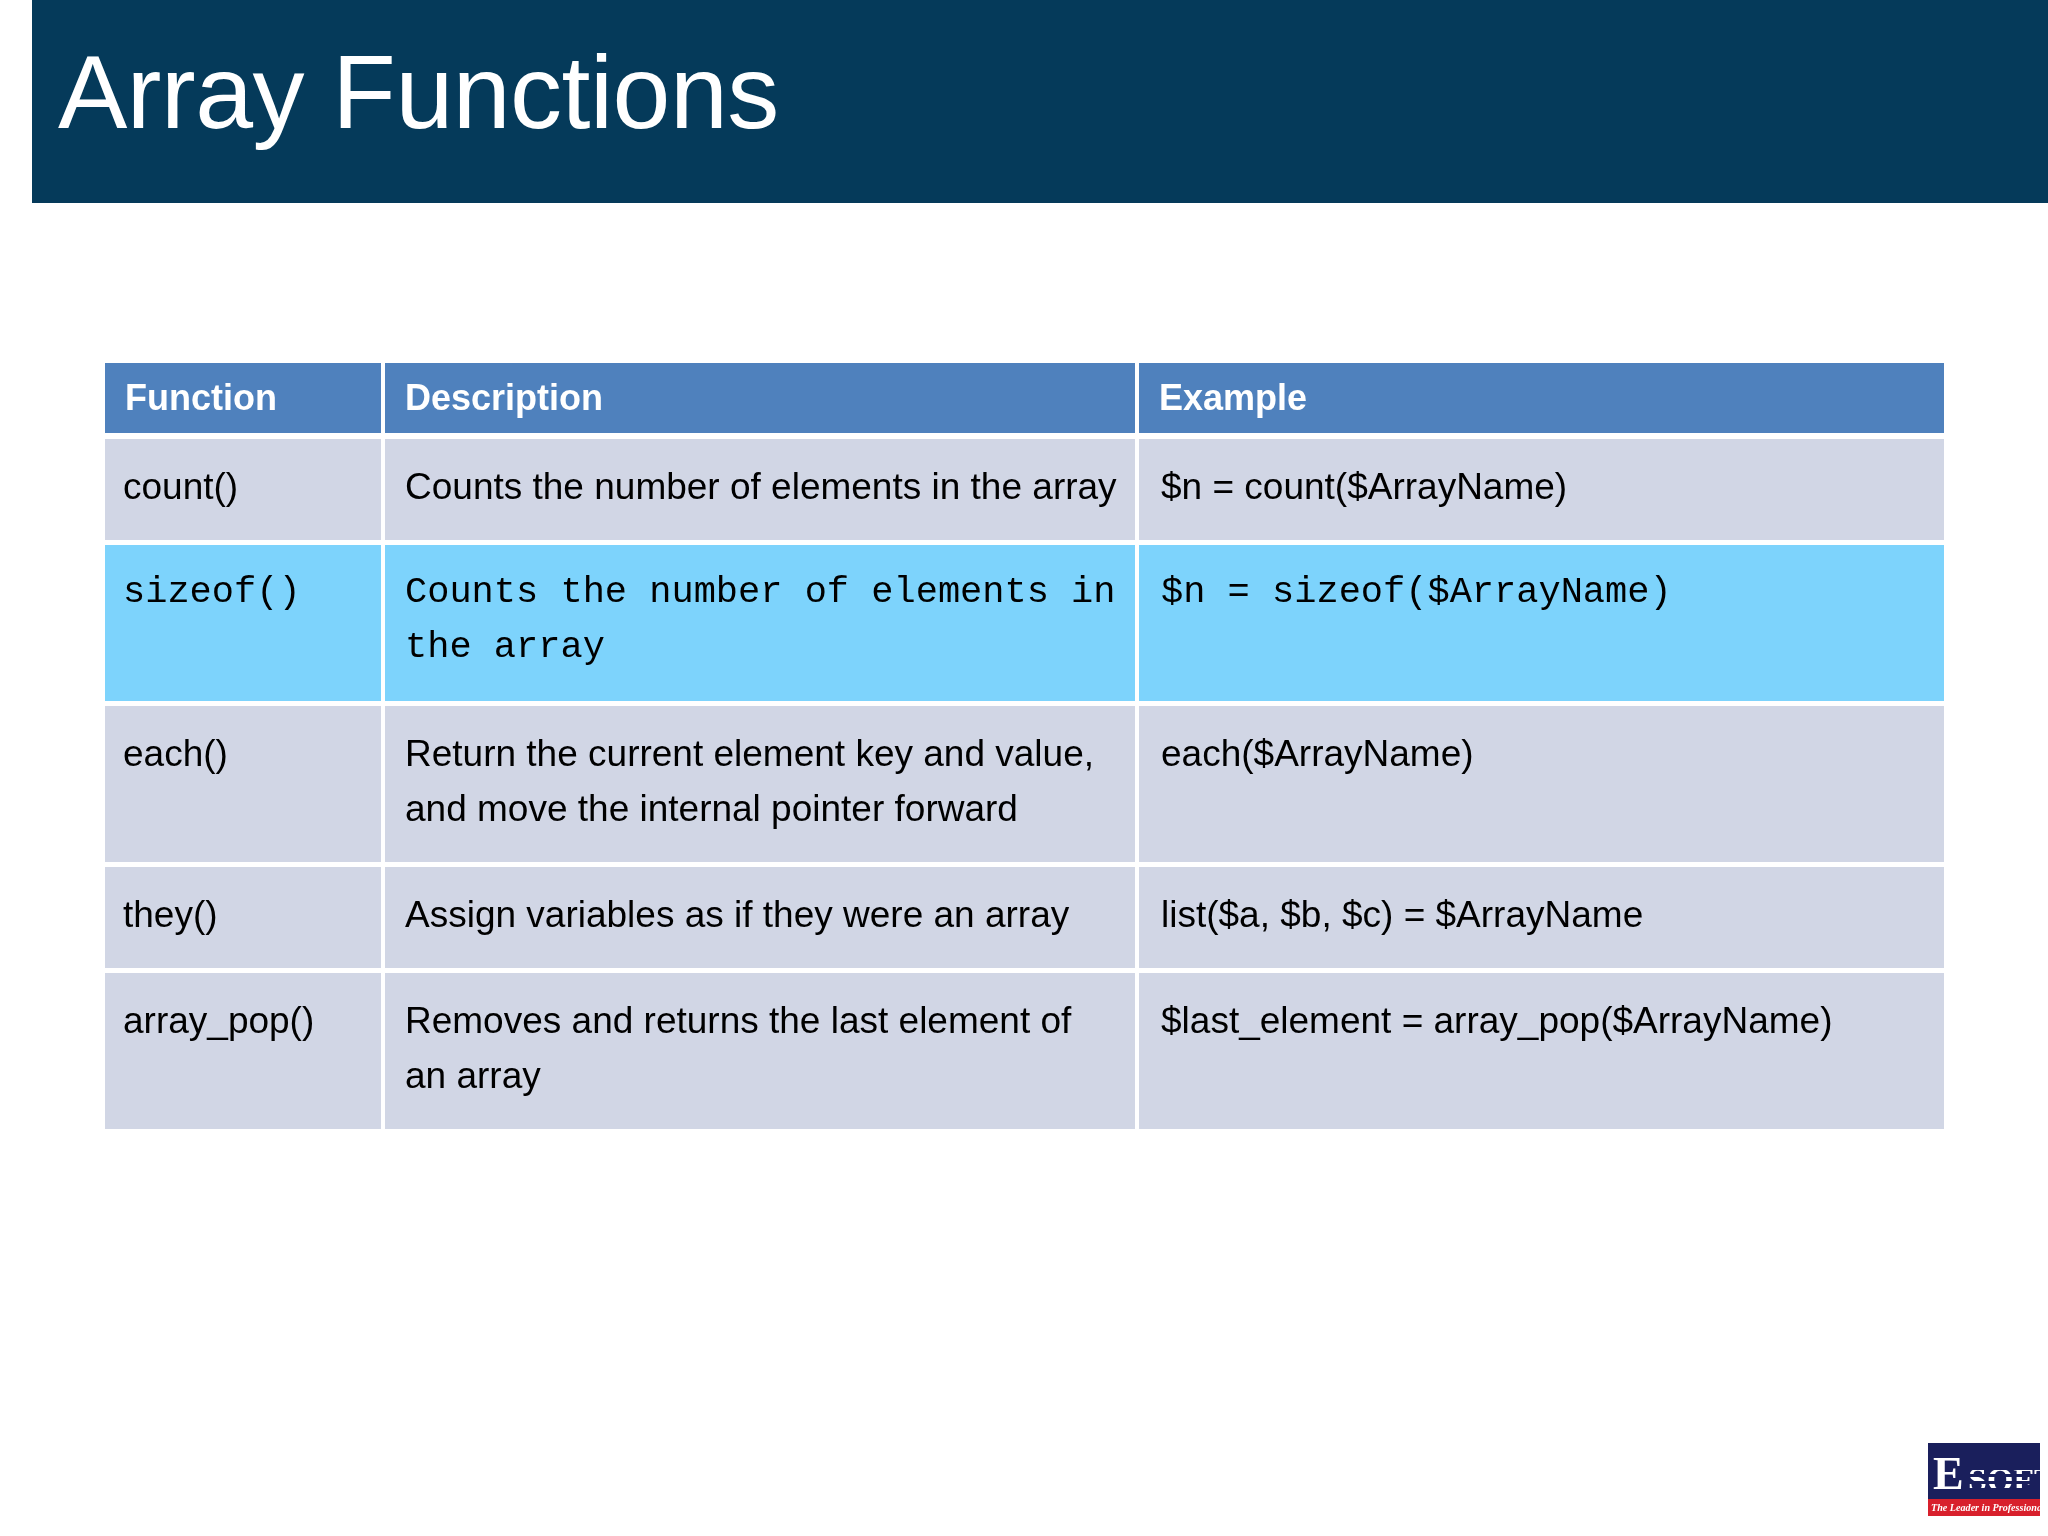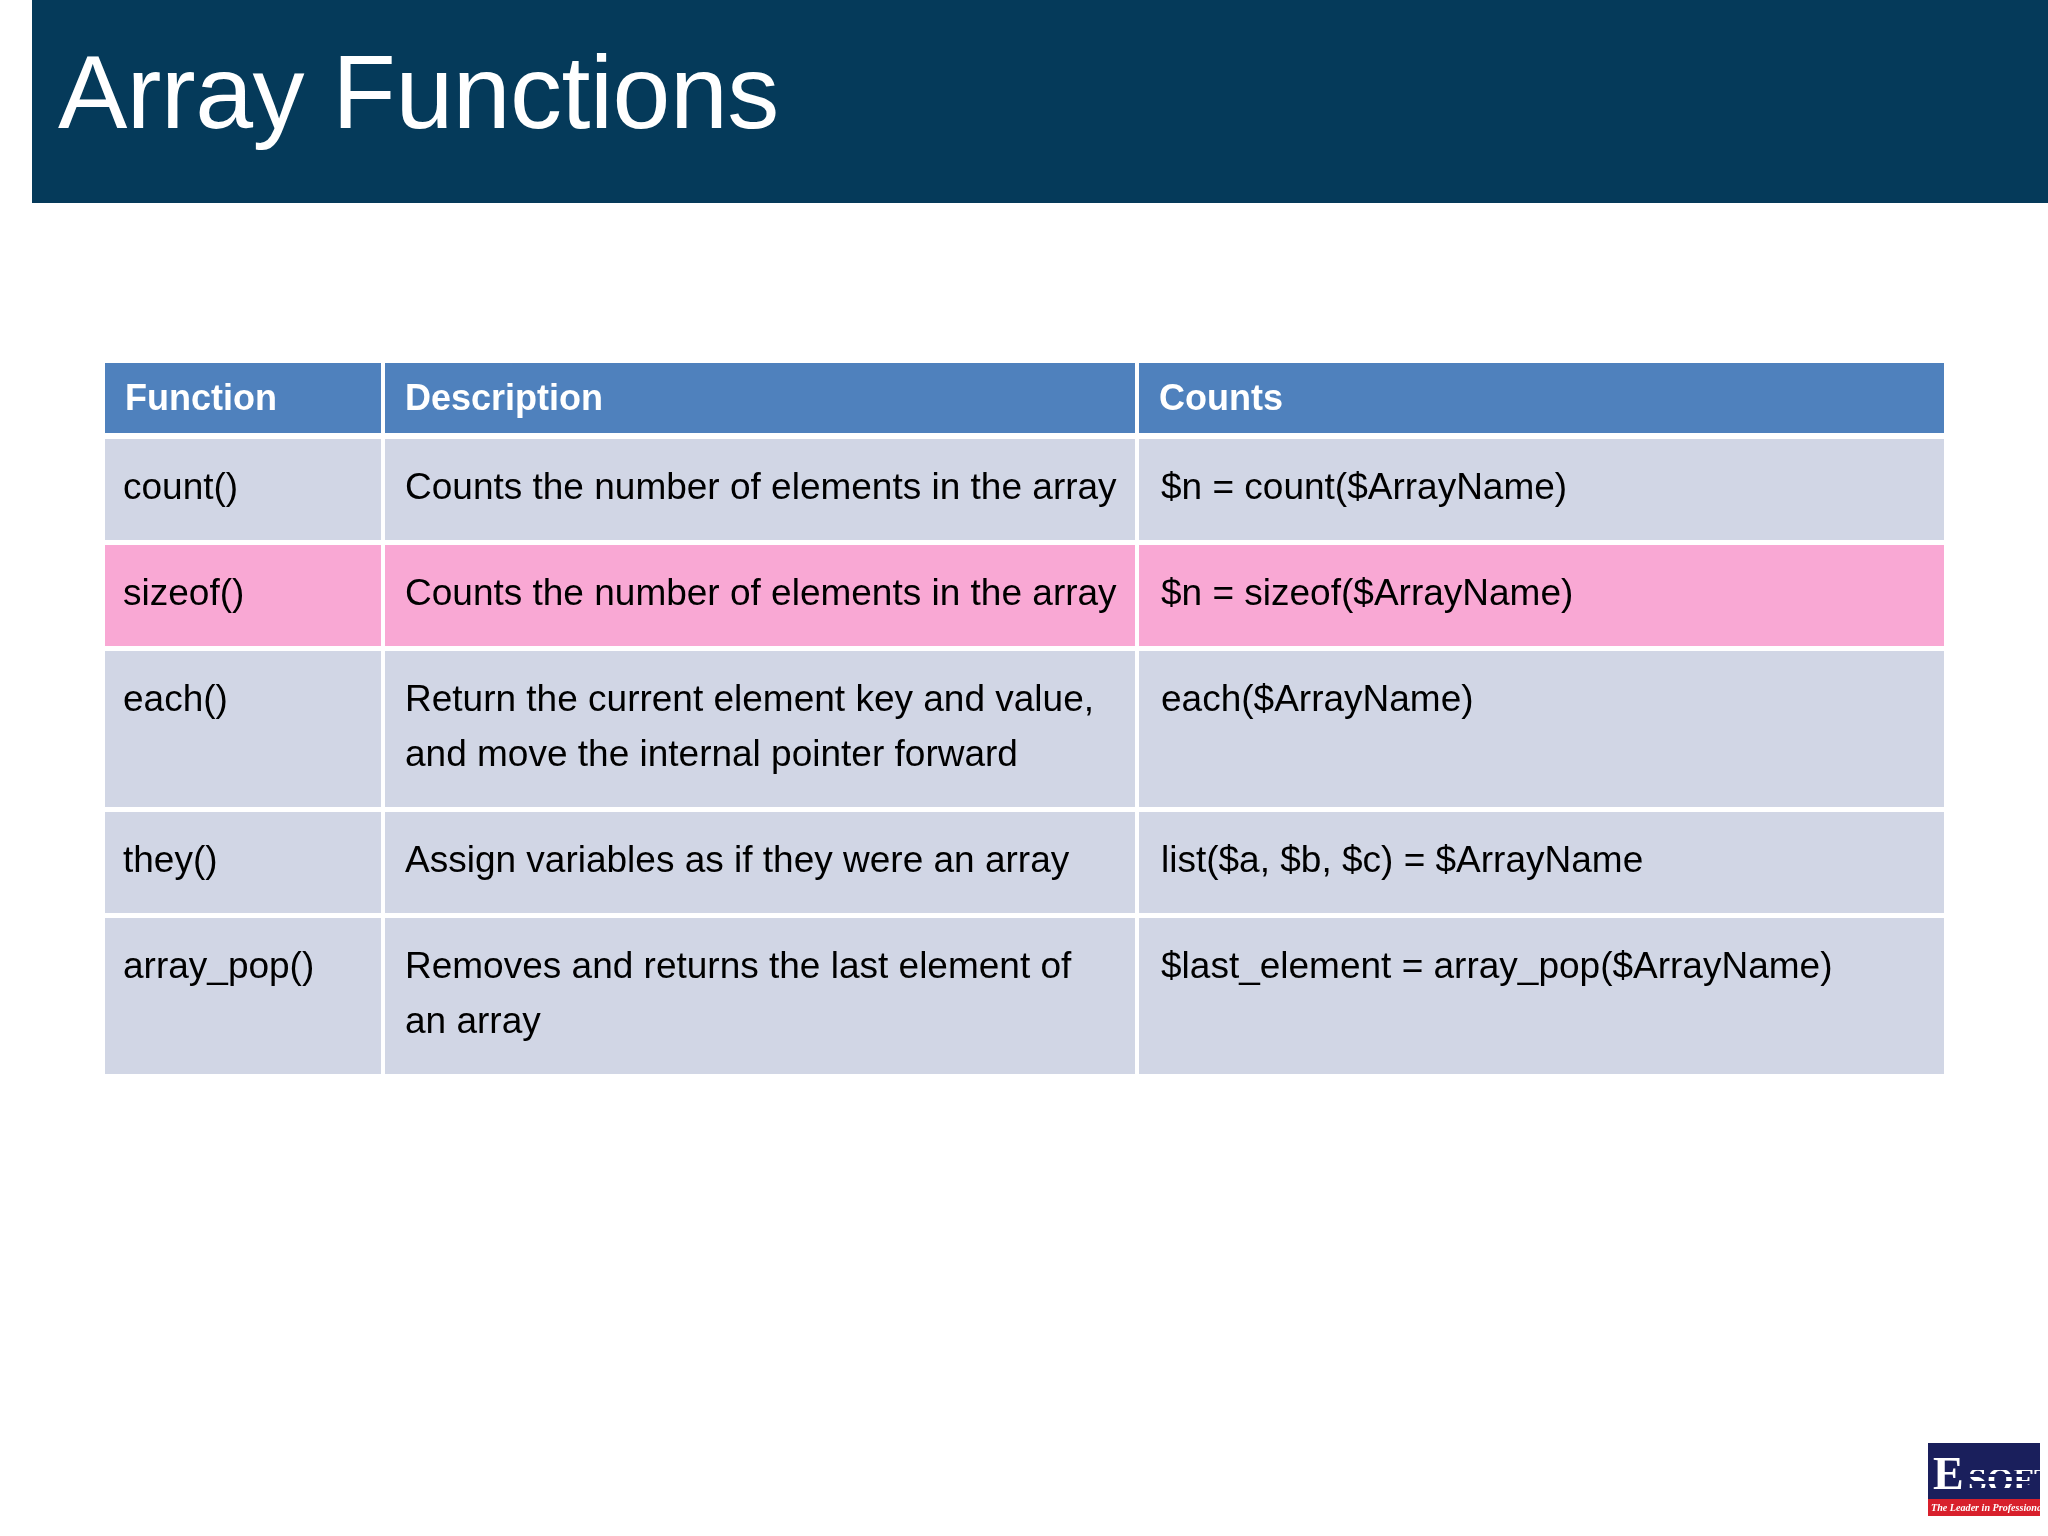--- a/index.html
+++ b/index.html
@@ -68,21 +68,21 @@
     font-weight: bold;
     text-align: left;
     height: 76px;
     padding: 0 0 0 20px;
     vertical-align: middle;
     border-right: 4px solid #FFFFFF;
   }
   thead th:last-child { border-right: none; }
 
   tbody tr.band-a td { background: #D1D6E5; }
-  tbody tr.band-b td { background: #f9a8d4; }
+  tbody tr.band-b td { background: #7dd3fc; font-family: Liberation Mono, monospace; }
 
   tbody td {
     font-size: 37px;
     line-height: 55px;
     color: #000000;
     vertical-align: top;
     padding: 20px 16px 26px 20px;
     border-right: 4px solid #FFFFFF;
     border-bottom: 5px solid #FFFFFF;
     word-wrap: break-word;
@@ -183,21 +183,21 @@
     <table class="fn-table">
       <colgroup>
         <col class="c-func">
         <col class="c-desc">
         <col class="c-ex">
       </colgroup>
       <thead>
         <tr class="hdr">
           <th>Function</th>
           <th>Description</th>
-          <th>Counts</th>
+          <th>Example</th>
         </tr>
       </thead>
       <tbody>
         <tr class="band-a">
           <td class="func-cell">count()</td>
           <td class="desc-cell">Counts the number of elements in the array</td>
           <td class="ex-cell">$n = count($ArrayName)</td>
         </tr>
         <tr class="band-b">
           <td class="func-cell">sizeof()</td>

